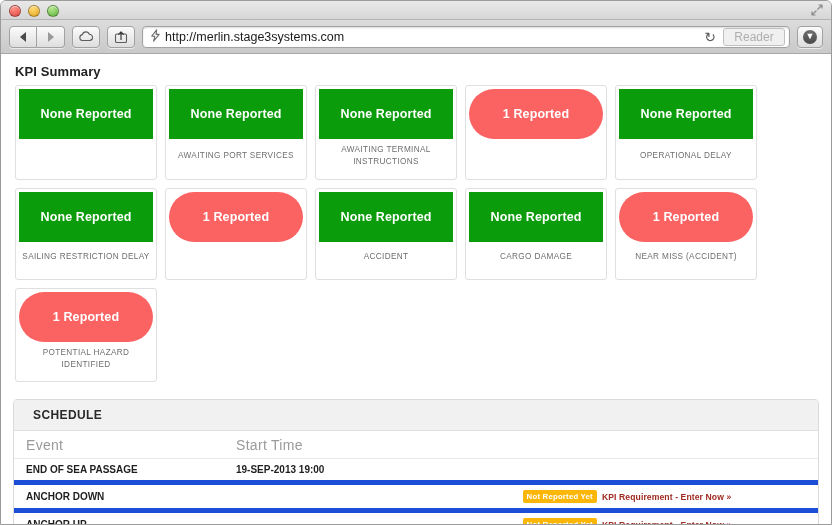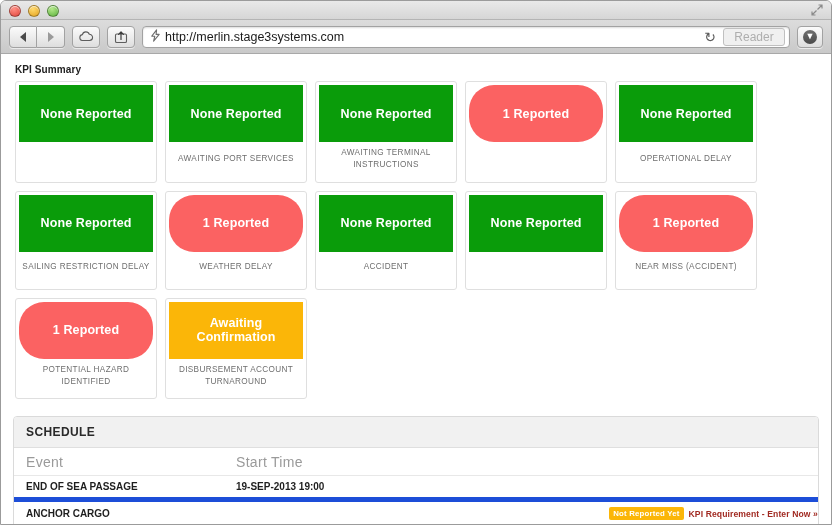--- a/index.html
+++ b/index.html
@@ -112,40 +112,40 @@
   }
 
   
   #page {
     position: absolute;
     top: 54px; left: 0; right: 0; bottom: 0;
     background: #ffffff;
     overflow: hidden;
   }
   #kpi-title {
-    font-size: 10px; font-weight: bold; color: #222;
+    font-size: 13px; font-weight: bold; color: #222;
     padding: 9px 0 6px 14px;
     letter-spacing: .1px;
   }
 
   #kpi-grid {
     padding: 0 14px;
     display: flex; flex-wrap: wrap;
     gap: 8px 8px;
   }
   .kpi-tile {
     width: 142px;
     background: #ffffff;
     border: 1px solid #dfdfdf;
     border-radius: 3px;
     padding: 3px;
     display: flex; flex-direction: column;
   }
   .kpi-status {
-    height: 57px;
+    height: 50px;
     display: flex; align-items: center; justify-content: center;
     color: #ffffff;
     font-size: 12.5px; font-weight: bold;
     text-align: center;
     letter-spacing: .1px;
   }
   .kpi-status.green { background: #0a9c0a; }
   .kpi-status.red   { background: #fb6262; border-radius: 25px; }
   .kpi-status.amber { background: #fbb608; }
   .kpi-label {
@@ -165,21 +165,21 @@
     border: 1px solid #dadada;
     border-radius: 4px 4px 0 0;
     background: #ffffff;
     overflow: hidden;
   }
   #schedule-header {
     height: 31px;
     background: #f1f1f1;
     border-bottom: 1px solid #dfdfdf;
     display: flex; align-items: center;
-    padding-left: 12px;
+    padding-left: 19px;
     font-size: 12px; font-weight: bold; color: #2a2a2a;
     letter-spacing: .4px;
   }
   table#schedule-table {
     width: 100%;
     border-collapse: collapse;
     table-layout: fixed;
   }
   #schedule-table th {
     text-align: left;
@@ -190,21 +190,21 @@
   }
   #schedule-table td {
     font-size: 10px; color: #1e1e1e; font-weight: bold;
     padding: 5px 0 5px 12px;
     border-bottom: 5px solid #1d4ed8;
     white-space: nowrap; overflow: hidden;
   }
   .col-event  { width: 210px; }
   .col-time   { width: 200px; }
   .col-action { width: auto; }
-  td.col-action { padding: 3px 12px 3px 0; text-align: right; }
+  td.col-action { padding: 3px 12px 3px 0; text-align: center; }
   .action-wrap { display: inline-flex; align-items: center; gap: 5px; }
   .badge {
     background: #fbb608; color: #ffffff;
     font-size: 7.8px; font-weight: bold;
     padding: 2px 4px 2px 4px;
     border-radius: 2px;
     letter-spacing: .2px;
     white-space: nowrap;
   }
   .kpi-link {
@@ -291,61 +291,57 @@
         <div class="kpi-tile">
           <div class="kpi-status green">None Reported</div>
           <div class="kpi-label">OPERATIONAL DELAY</div>
         </div>
         <div class="kpi-tile">
           <div class="kpi-status green">None Reported</div>
           <div class="kpi-label">SAILING RESTRICTION DELAY</div>
         </div>
         <div class="kpi-tile">
           <div class="kpi-status red">1 Reported</div>
-          <div class="kpi-label">WEATHER DELAY</div>
         </div>
         <div class="kpi-tile">
           <div class="kpi-status green">None Reported</div>
           <div class="kpi-label">ACCIDENT</div>
         </div>
         <div class="kpi-tile">
           <div class="kpi-status green">None Reported</div>
+          <div class="kpi-label">CARGO DAMAGE</div>
         </div>
         <div class="kpi-tile">
           <div class="kpi-status red">1 Reported</div>
           <div class="kpi-label">NEAR MISS (ACCIDENT)</div>
         </div>
         <div class="kpi-tile">
           <div class="kpi-status red">1 Reported</div>
           <div class="kpi-label">POTENTIAL HAZARD IDENTIFIED</div>
-        </div>
-        <div class="kpi-tile">
-          <div class="kpi-status amber">Awaiting Confirmation</div>
-          <div class="kpi-label">DISBURSEMENT ACCOUNT TURNAROUND</div>
         </div>
       </div>
 
     <div id="schedule-panel">
       <div id="schedule-header">SCHEDULE</div>
       <table id="schedule-table">
         <thead>
           <tr>
             <th class="col-event">Event</th>
             <th class="col-time">Start Time</th>
             <th class="col-action"></th>
           </tr>
         </thead>
         <tbody id="schedule-body">
             <tr>
               <td class="col-event">END OF SEA PASSAGE</td>
               <td class="col-time">19-SEP-2013 19:00</td>
               <td class="col-action"></td>
             </tr>
             <tr>
-              <td class="col-event">ANCHOR CARGO</td>
+              <td class="col-event">ANCHOR DOWN</td>
               <td class="col-time"></td>
               <td class="col-action"><span class="action-wrap">
                   <span class="badge">Not Reported Yet</span>
                   <a class="kpi-link" href="#">KPI Requirement - Enter Now »</a>
                 </span></td>
             </tr>
             <tr>
               <td class="col-event">ANCHOR UP</td>
               <td class="col-time"></td>
               <td class="col-action"><span class="action-wrap">

